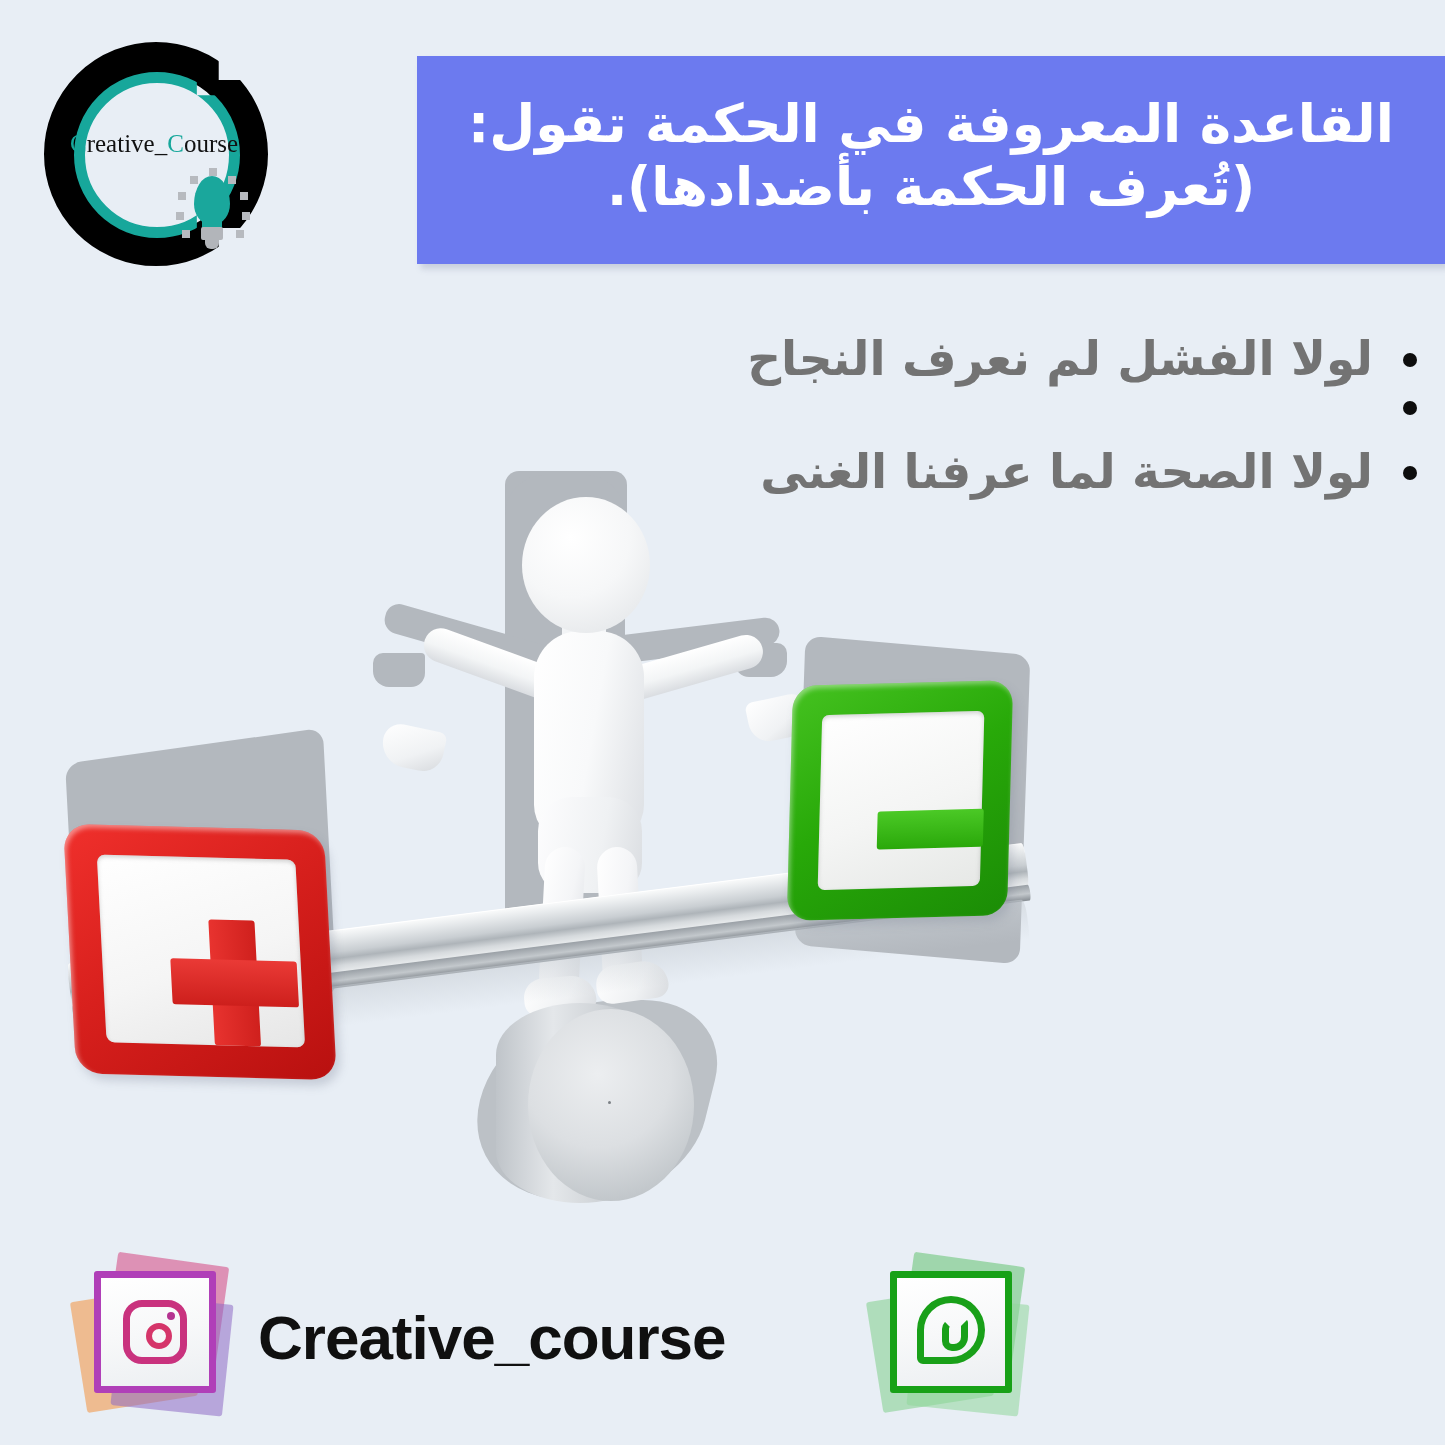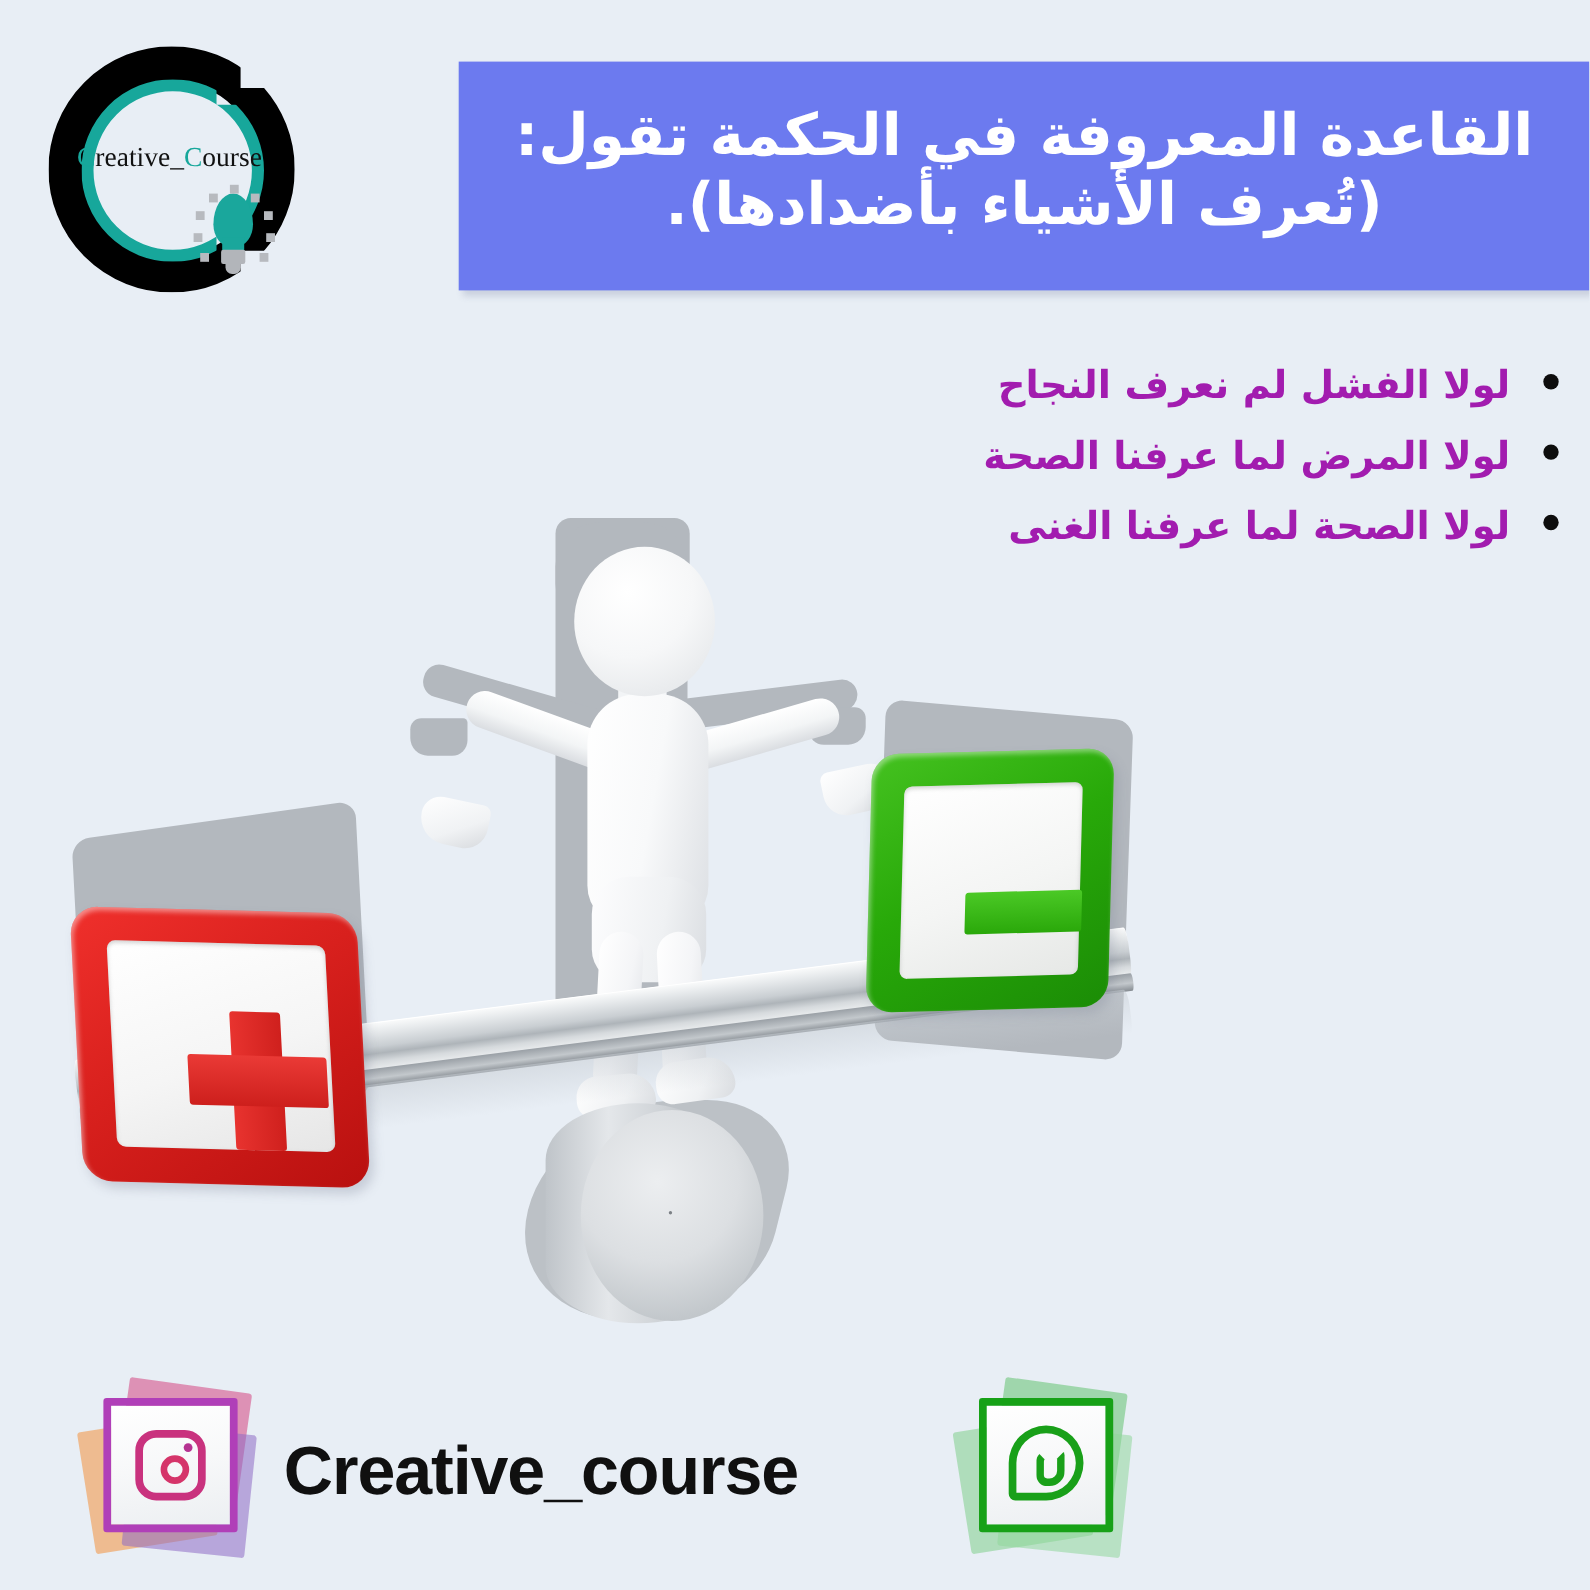--- a/index.html
+++ b/index.html
@@ -147,22 +147,22 @@
     border-radius: 50%;
     background: #0d0d0d;
     margin-left: 30px;
     margin-right: 0;
     position: relative;
     top: -8px;
   }
   .bullet-text {
     font-family: "DejaVu Sans", sans-serif;
     font-weight: bold;
-    font-size: 35px;
-    color: #a21caf;
+    font-size: 47px;
+    color: #737373;
     direction: rtl;
     white-space: nowrap;
     line-height: 1.25;
   }
 
   
   .scene {
     position: absolute;
     left: 0;
     top: 455px;
@@ -540,31 +540,30 @@
       <div class="ray" style="left:64px; top:22px;"></div>
       <div class="ray" style="left:0px; top:42px;"></div>
       <div class="ray" style="left:66px; top:42px;"></div>
       <div class="ray" style="left:6px; top:60px;"></div>
       <div class="ray" style="left:60px; top:60px;"></div>
     </div>
   </div>
 
   <div class="banner">
     <div class="banner-line">القاعدة المعروفة في الحكمة تقول:</div>
-    <div class="banner-line">(تُعرف الأشياء بأضدادها).</div>
+    <div class="banner-line">(تُعرف الحكمة بأضدادها).</div>
   </div>
 
   <div class="bullets">
     <div class="bullet-row">
       <span class="bullet-dot"></span>
       <span class="bullet-text">لولا الفشل لم نعرف النجاح</span>
     </div>
     <div class="bullet-row">
       <span class="bullet-dot"></span>
-      <span class="bullet-text">لولا المرض لما عرفنا الصحة</span>
     </div>
     <div class="bullet-row">
       <span class="bullet-dot"></span>
       <span class="bullet-text">لولا الصحة لما عرفنا الغنى</span>
     </div>
   </div>
 
   <div class="scene">
 
     <div class="shadow-left-panel"></div>

